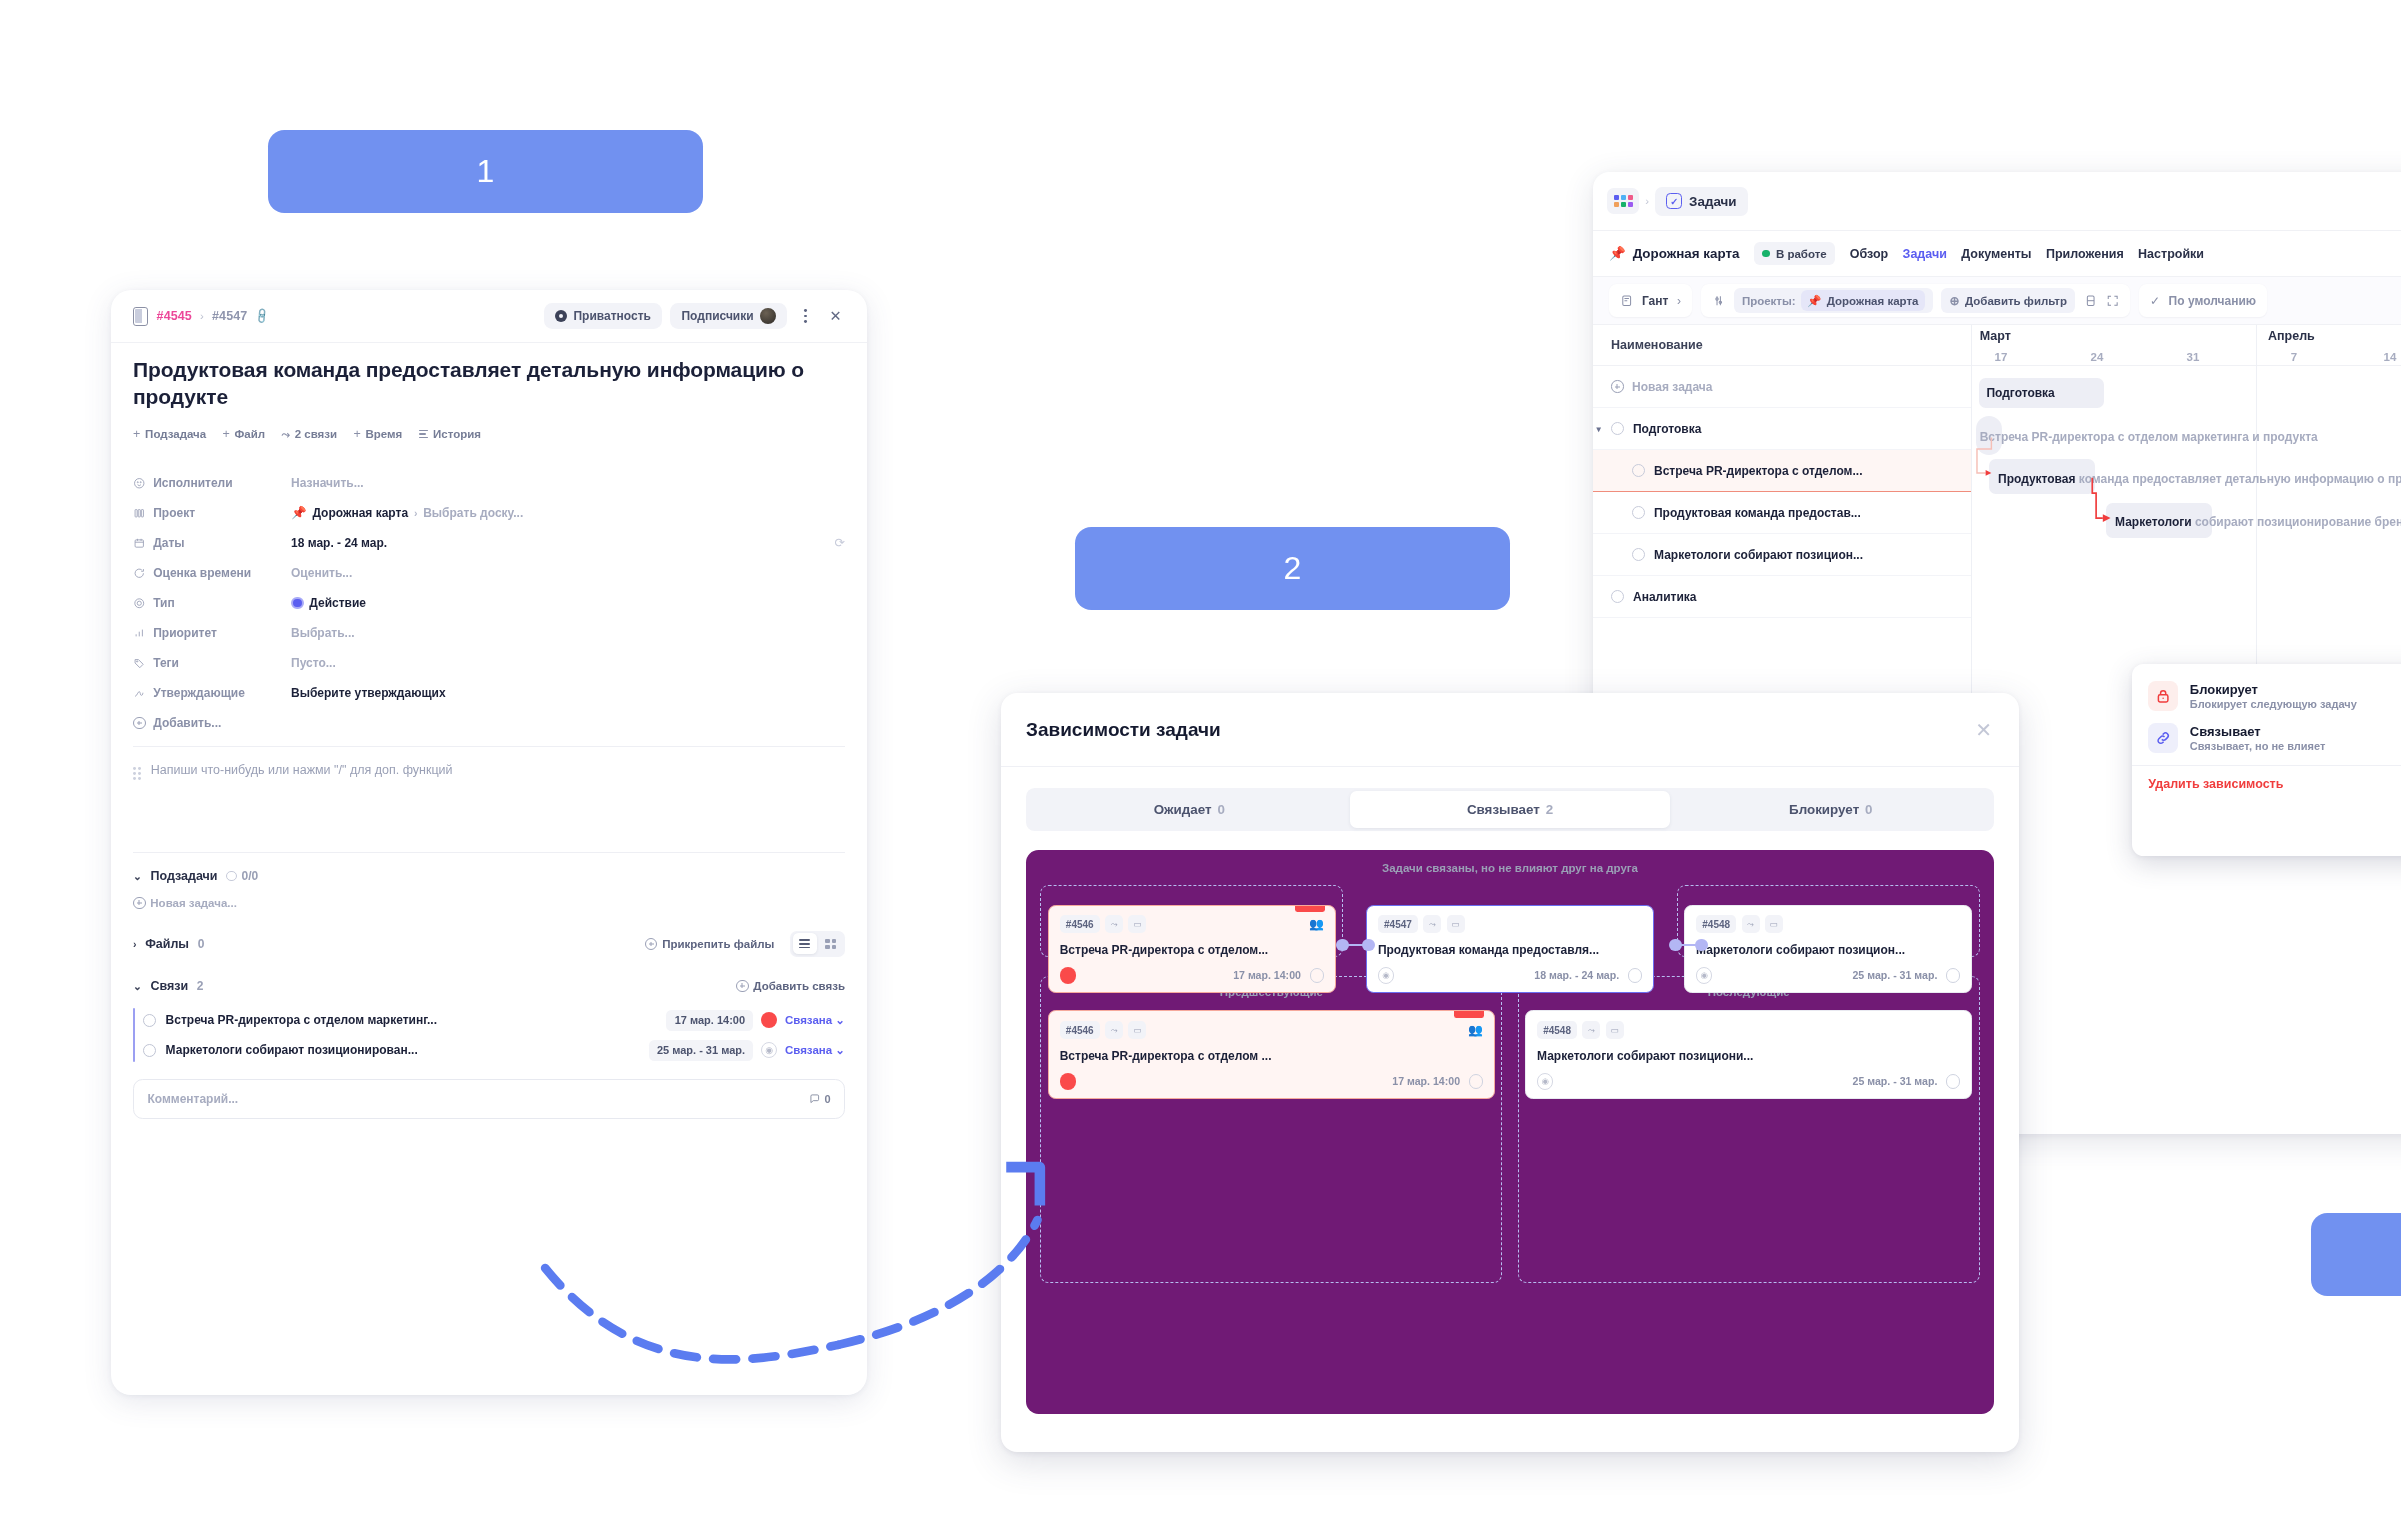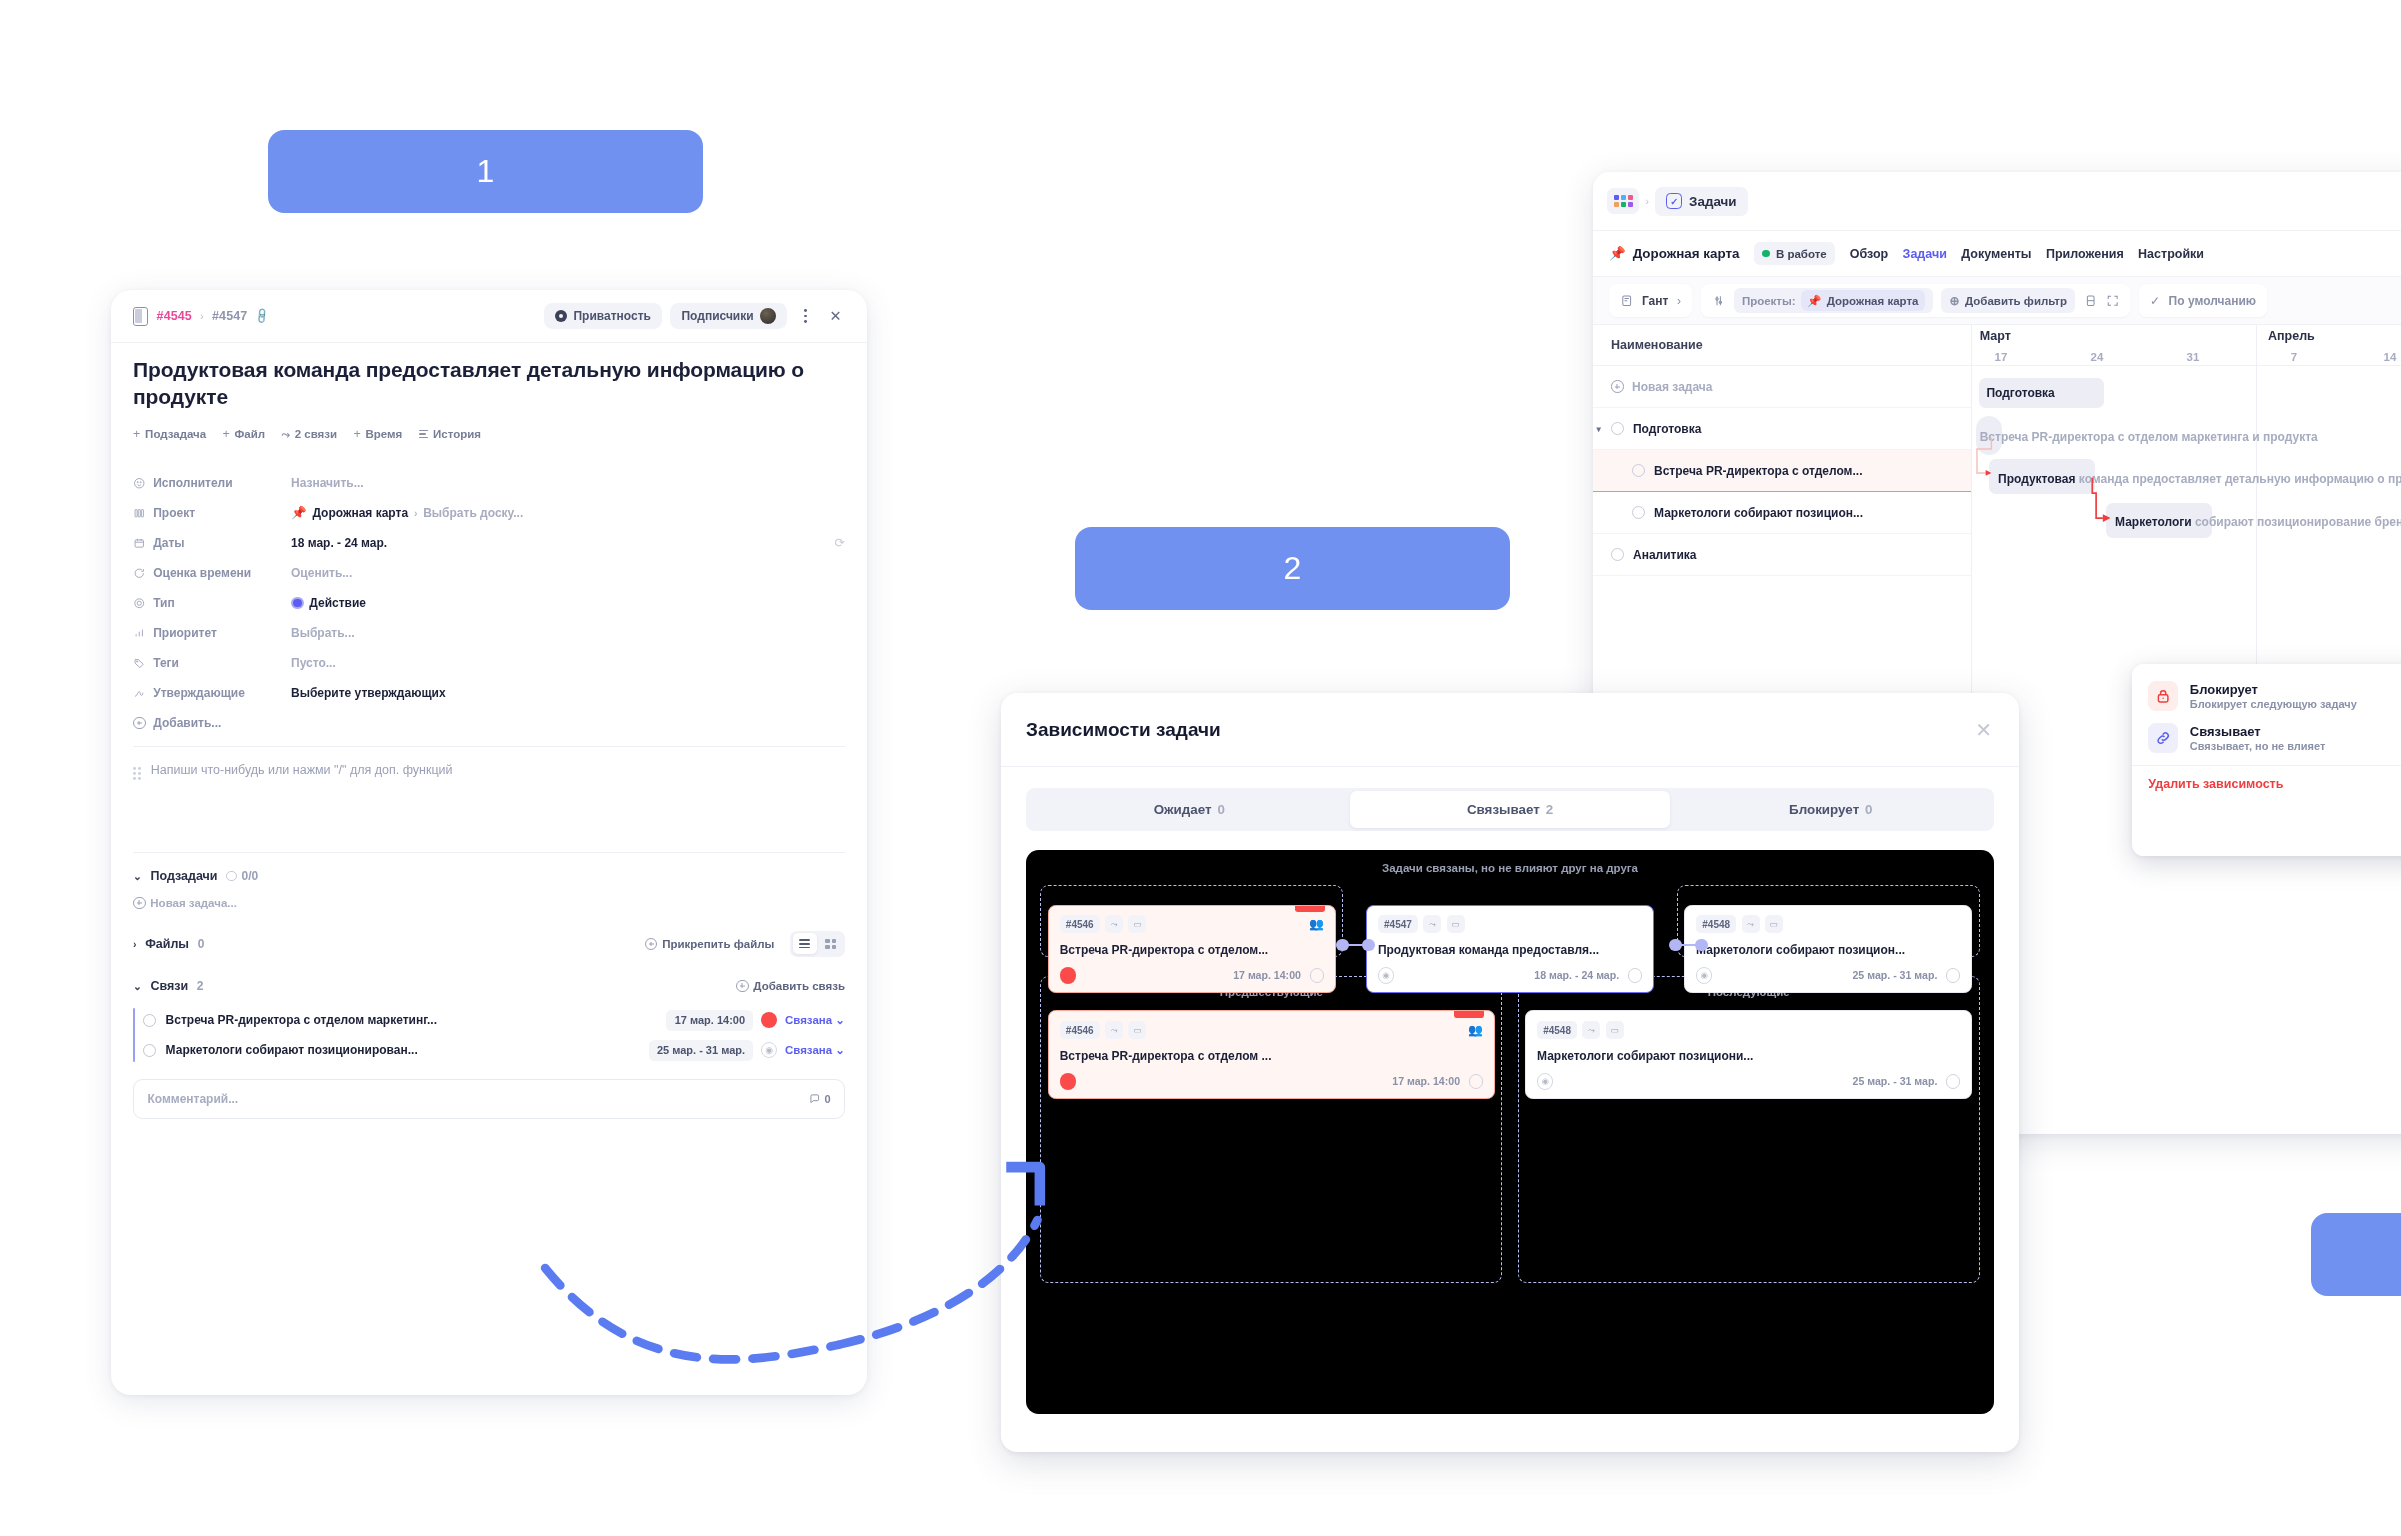--- a/index.html
+++ b/index.html
@@ -148,21 +148,21 @@
   }
   .dep-head { height: 74px; display:flex;align-items:center; padding: 0 27px 0 25px;
     border-bottom:0.5px solid #eff0f5;}
   .dep-title{font-size:19px;font-weight:700;color:#151a30;}
   .dep-x{margin-left:auto;font-size:20px;color:#c3c7d6;line-height:1;cursor:pointer;}
   .dep-tabs{margin: 21px 25px 0 25px; background:#f2f3f8;border-radius:8.6px;padding:2.9px;display:flex;text-align:right;}
   .dep-tab{flex:1;height:37px;display:flex;align-items:center;justify-content:center;gap:5.8px;
     border-radius:6.7px;font-size:13.4px;color:#4c536e;font-weight:600;}
   .dep-tab.active{background:#fff;box-shadow:0 1px 3.8px rgba(60,66,88,.09);}
   .dep-tab .num{color:#a7acc0;font-weight:600;}
-  .dep-board{margin:19px 25px 0 25px;background:#000000;border-radius:12.5px;height:564px;position:relative;padding-top:12.5px;}
+  .dep-board{margin:19px 25px 0 25px;background:#701a75;border-radius:12.5px;height:564px;position:relative;padding-top:12.5px;}
   .dep-hint{text-align:center;font-size:11.5px;color:#9aa0b6;font-weight:600;margin-bottom:10.6px;}
   .dep-cols{display:flex;gap:15.4px;padding:0 14.4px;}
   .dep-col{flex:1;}
   .dashed-zone{border:1px dashed #b7bdf0;border-radius:8.6px;padding:6.7px;}
   .dz-top{height:72px;}
   .dz-bottom{height:255px;padding-top:9.6px;}
   .col-cap{text-align:center;font-size:11.5px;color:#9aa0b6;font-weight:600;margin-bottom:8.6px;}
   .task-card{background:#fff;border:0.5px solid #e9eaf1;border-radius:7.7px;padding:9.6px 10.6px 8.6px;position:relative;overflow:hidden;margin-top:12px;}
   .task-card.sel{border:1px solid #6a6ef2;}
   .task-card.red{background:#fff5f3;border:1px solid #f6a99c;}
@@ -363,20 +363,24 @@
         <span class="g-caret">▾</span>
         <span class="g-radio"></span>
         <span>Подготовка</span>
       </div>
       <div class="g-row child hl">
         <span class="g-radio"></span>
         <span>Встреча PR-директора с отделом...</span>
       </div>
       <div class="g-row child">
         <span class="g-radio"></span>
+        <span>Продуктовая команда предостав...</span>
+      </div>
+      <div class="g-row child">
+        <span class="g-radio"></span>
         <span>Маркетологи собирают позицион...</span>
       </div>
       <div class="g-row">
         <span class="g-radio"></span>
         <span>Аналитика</span>
       </div>
     </div>
 
     <div class="g-time">
       <div class="g-time-head">

